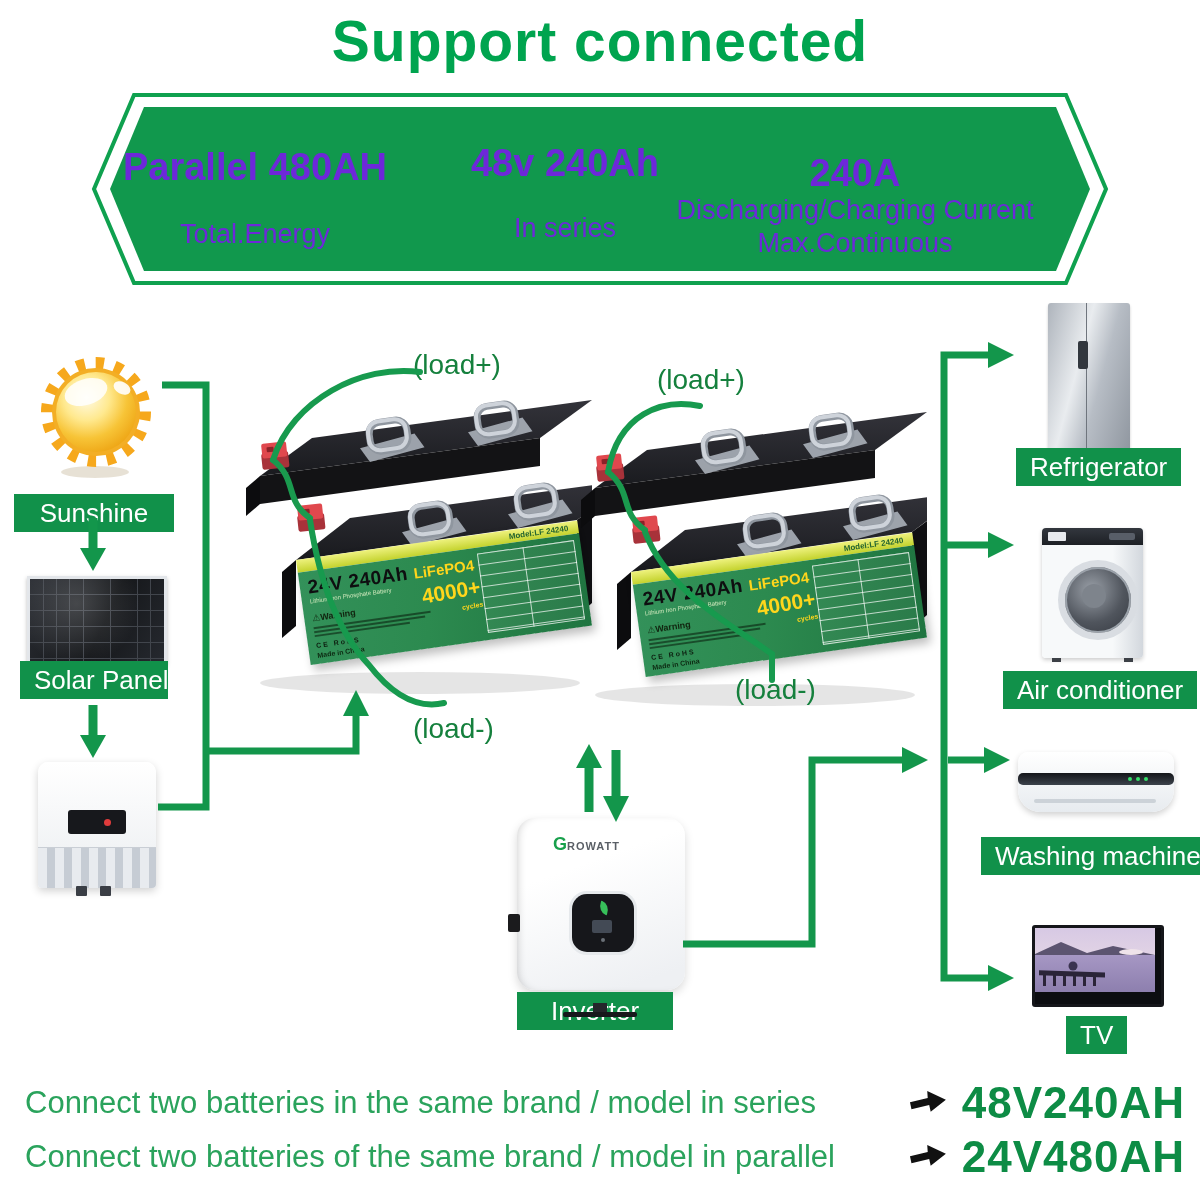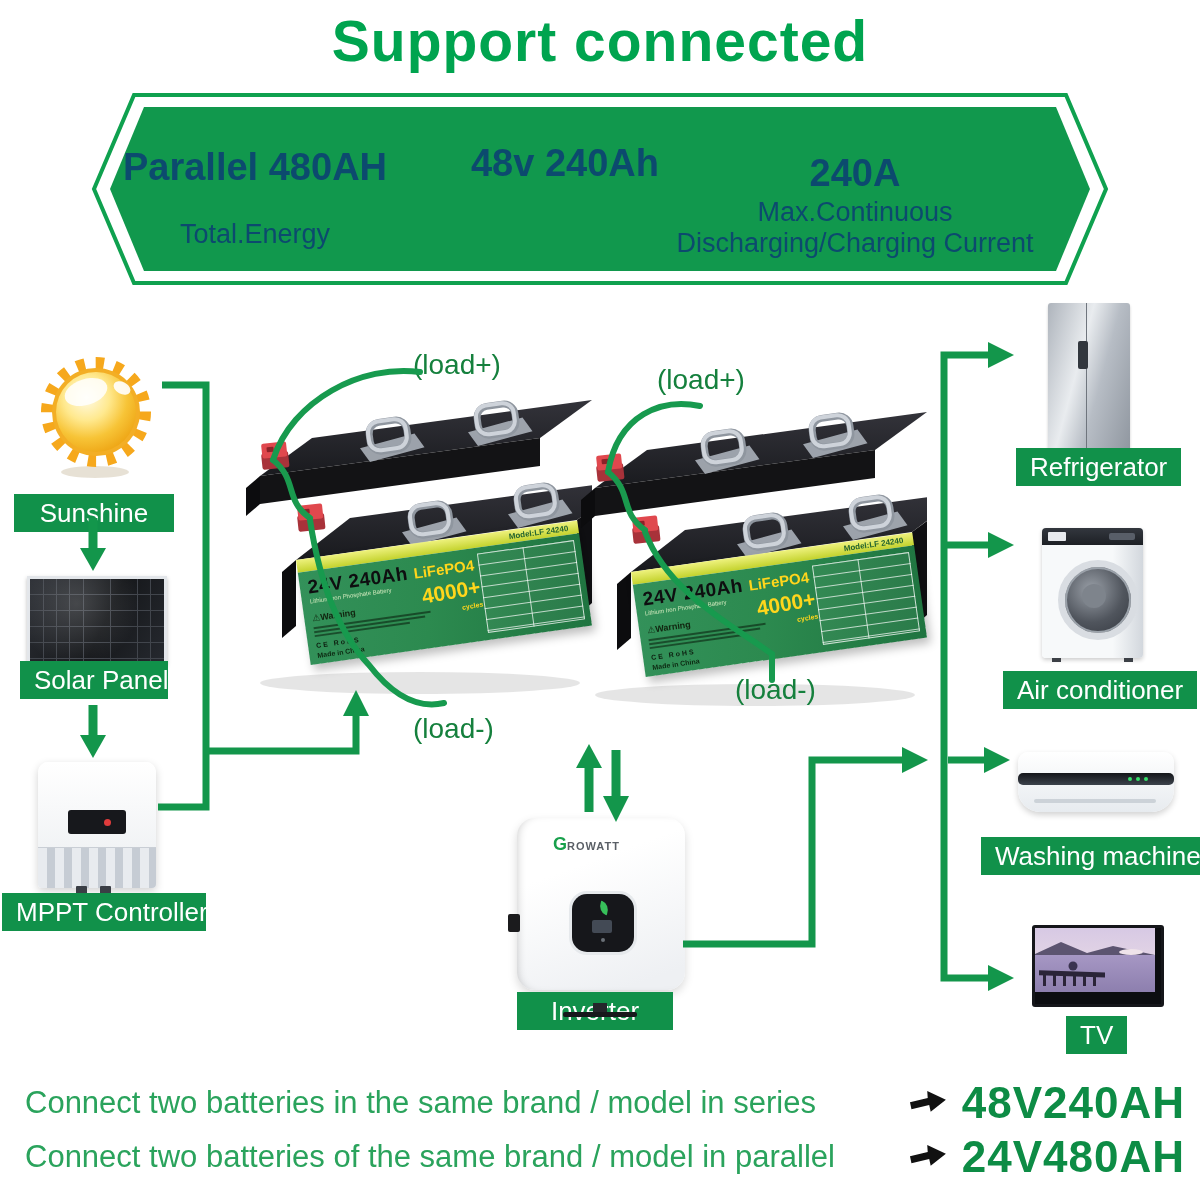--- a/index.html
+++ b/index.html
@@ -5,21 +5,21 @@
   html,body{margin:0;padding:0;}
   .page{position:relative;width:1200px;height:1200px;background:#ffffff;overflow:hidden;
         font-family:"Liberation Sans","DejaVu Sans",sans-serif;}
   .abs{position:absolute;}
 
   
   .title{left:0;top:8px;width:1200px;text-align:center;font-size:57px;font-weight:800;
          color:#00a44f;letter-spacing:1px;}
 
   
-  .banner-text{color:#0c4a6e;text-align:center;}
+  .banner-text{color:#6d28d9;text-align:center;}
   .spec-value{font-size:38px;font-weight:800;}
   .spec-caption{font-size:27px;font-weight:400;}
 
   
   .glabel{background:#11914a;color:#fff;font-size:26px;line-height:38px;padding:0 14px;
           text-align:center;white-space:nowrap;}
 
   
   .blue-label{color:#15803d;font-size:28px;white-space:nowrap;}
 
@@ -166,25 +166,26 @@
   <svg class="abs" style="left:88px;top:90px" width="1024" height="198" viewBox="0 0 1024 198">
     <polygon points="46,5 978,5 1018,99 978,193 46,193 6,99" fill="none" stroke="#0fa14f" stroke-width="4"></polygon>
     <polygon points="56,17 968,17 1002,99 968,181 56,181 22,99" fill="#11984d"></polygon>
   </svg>
   <div class="abs banner-text" style="left:120px;top:146px;width:270px">
     <div class="spec-value">Parallel 480AH</div>
     <div class="spec-caption" style="margin-top:30px">Total.Energy</div>
   </div>
   <div class="abs banner-text" style="left:445px;top:142px;width:240px">
     <div class="spec-value">48v 240Ah</div>
+    <div class="spec-caption" style="margin-top:28px">In series</div>
   </div>
   <div class="abs banner-text" style="left:660px;top:152px;width:390px">
     <div class="spec-value">240A</div>
+    <div class="spec-caption">Discharging/Charging Current</div>
     <div class="spec-caption" style="margin-top:2px">Max.Continuous</div>
-    <div class="spec-caption">Discharging/Charging Current</div>
   </div>
 
   <svg class="abs" style="left:0;top:0;z-index:6;pointer-events:none" width="1200" height="1200" viewBox="0 0 1200 1200">
     <g stroke="#13964b" stroke-width="7" fill="none">
       <path d="M162,385 H206 V807 H158"></path>
       <path d="M206,751 H356 V712"></path>
       <path d="M683,944 H812 V760 H902"></path>
       <path d="M988,355 H944 V978 H988"></path>
       <path d="M944,545 H988"></path>
       <path d="M948,760 H984"></path>
@@ -231,21 +232,20 @@
   <div class="abs glabel" style="left:20px;top:661px;width:120px">Solar Panel</div>
 
   <div class="abs mppt">
     <div class="abs mppt-screen">
       <div class="abs mppt-dot"></div>
     </div>
     <div class="abs mppt-ribs"></div>
     <div class="abs mppt-plug" style="left:38px"></div>
     <div class="abs mppt-plug" style="left:62px"></div>
   </div>
-  <div class="abs glabel" style="left:2px;top:893px;width:176px">MPPT Controller</div>
 
   <div class="abs stack" style="left:240px;top:388px">
     <svg width="352" height="315" viewBox="0 0 352 315">
       <ellipse cx="180" cy="295" rx="160" ry="11" fill="rgba(0,0,0,.10)"></ellipse>
       <g>
         <polygon points="20,88 300,50 352,12 72,50" fill="url(#topG)"></polygon>
         <polygon points="20,88 300,50 300,78 20,116" fill="#131315"></polygon>
         <polygon points="6,100 20,88 20,116 6,128" fill="#0c0c0e"></polygon>
         <use href="#hdl" transform="translate(150,58) rotate(-8)"></use>
         <use href="#hdl" transform="translate(258,42) rotate(-8)"></use>

